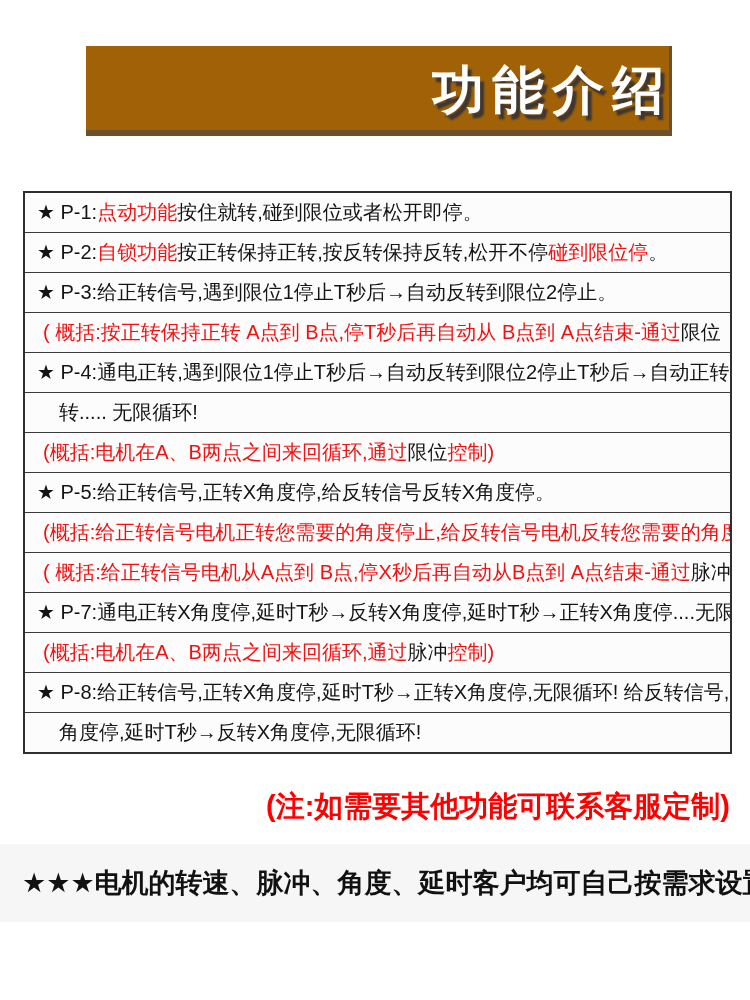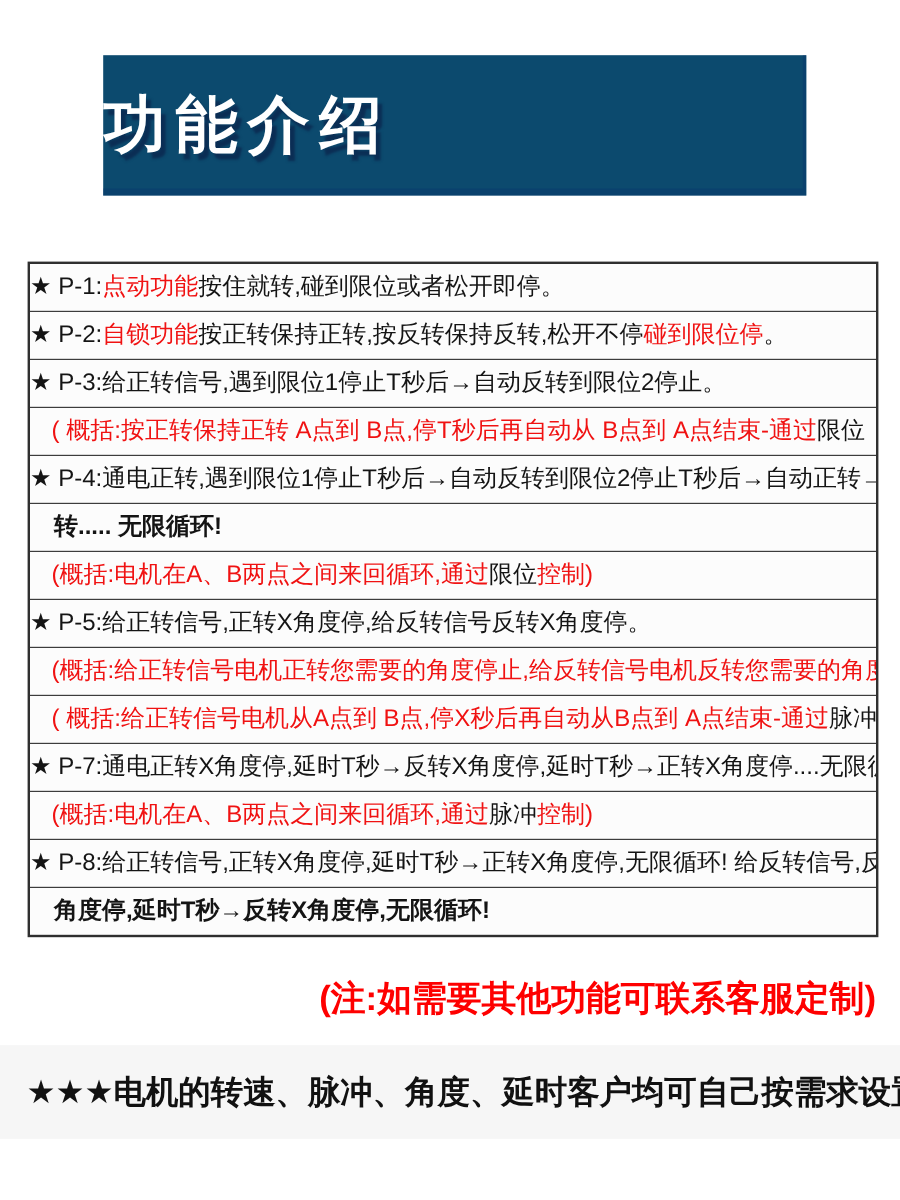--- a/index.html
+++ b/index.html
@@ -6,47 +6,48 @@
   body{
     width:750px;height:1000px;
     background:#ffffff;
     font-family:"Liberation Sans","DejaVu Sans",sans-serif;
     overflow:hidden;
     position:relative;
   }
   
   .banner{
     margin:46px 0 0 86px;
-    width:586px;height:117px;
-    background:#0c4a6e;
-    display:flex;align-items:center;justify-content:flex-start;
+    width:586px;height:90px;
+    background:#a16207;
+    display:flex;align-items:center;justify-content:flex-end;
     box-shadow:inset -3px -6px 0 rgba(8,49,110,.35);
   }
   .banner-title{
     color:#ffffff;
     font-size:52px;font-weight:bold;
     letter-spacing:8px;
     text-shadow:4px 5px 2px rgba(10,30,70,.65);
     margin:0;
   }
   
   .features{
     margin:55px 0 0 23px;
     width:705px;
     border:2px solid #2f2f2f;
     background:#fcfcfc;
   }
   .t-row{
     height:39px;line-height:39px;
     border-bottom:1px solid #3c3c3c;
+    padding-left:12px;
     font-size:20px;
     white-space:nowrap;overflow:hidden;
   }
   .t-row:last-child{border-bottom:none;}
-  .t-row.cont{padding-left:20px;font-weight:bold;}
+  .t-row.cont{padding-left:34px;}
   .t-row.summary{padding-left:18px;}
   .seg-black{color:#141414;}
   .seg-red{color:#f01212;}
   
   .note{
     margin-top:26px;
     height:52px;line-height:52px;
     text-align:right;padding-right:20px;
     font-size:29px;font-weight:bold;
     color:#fe0000;

